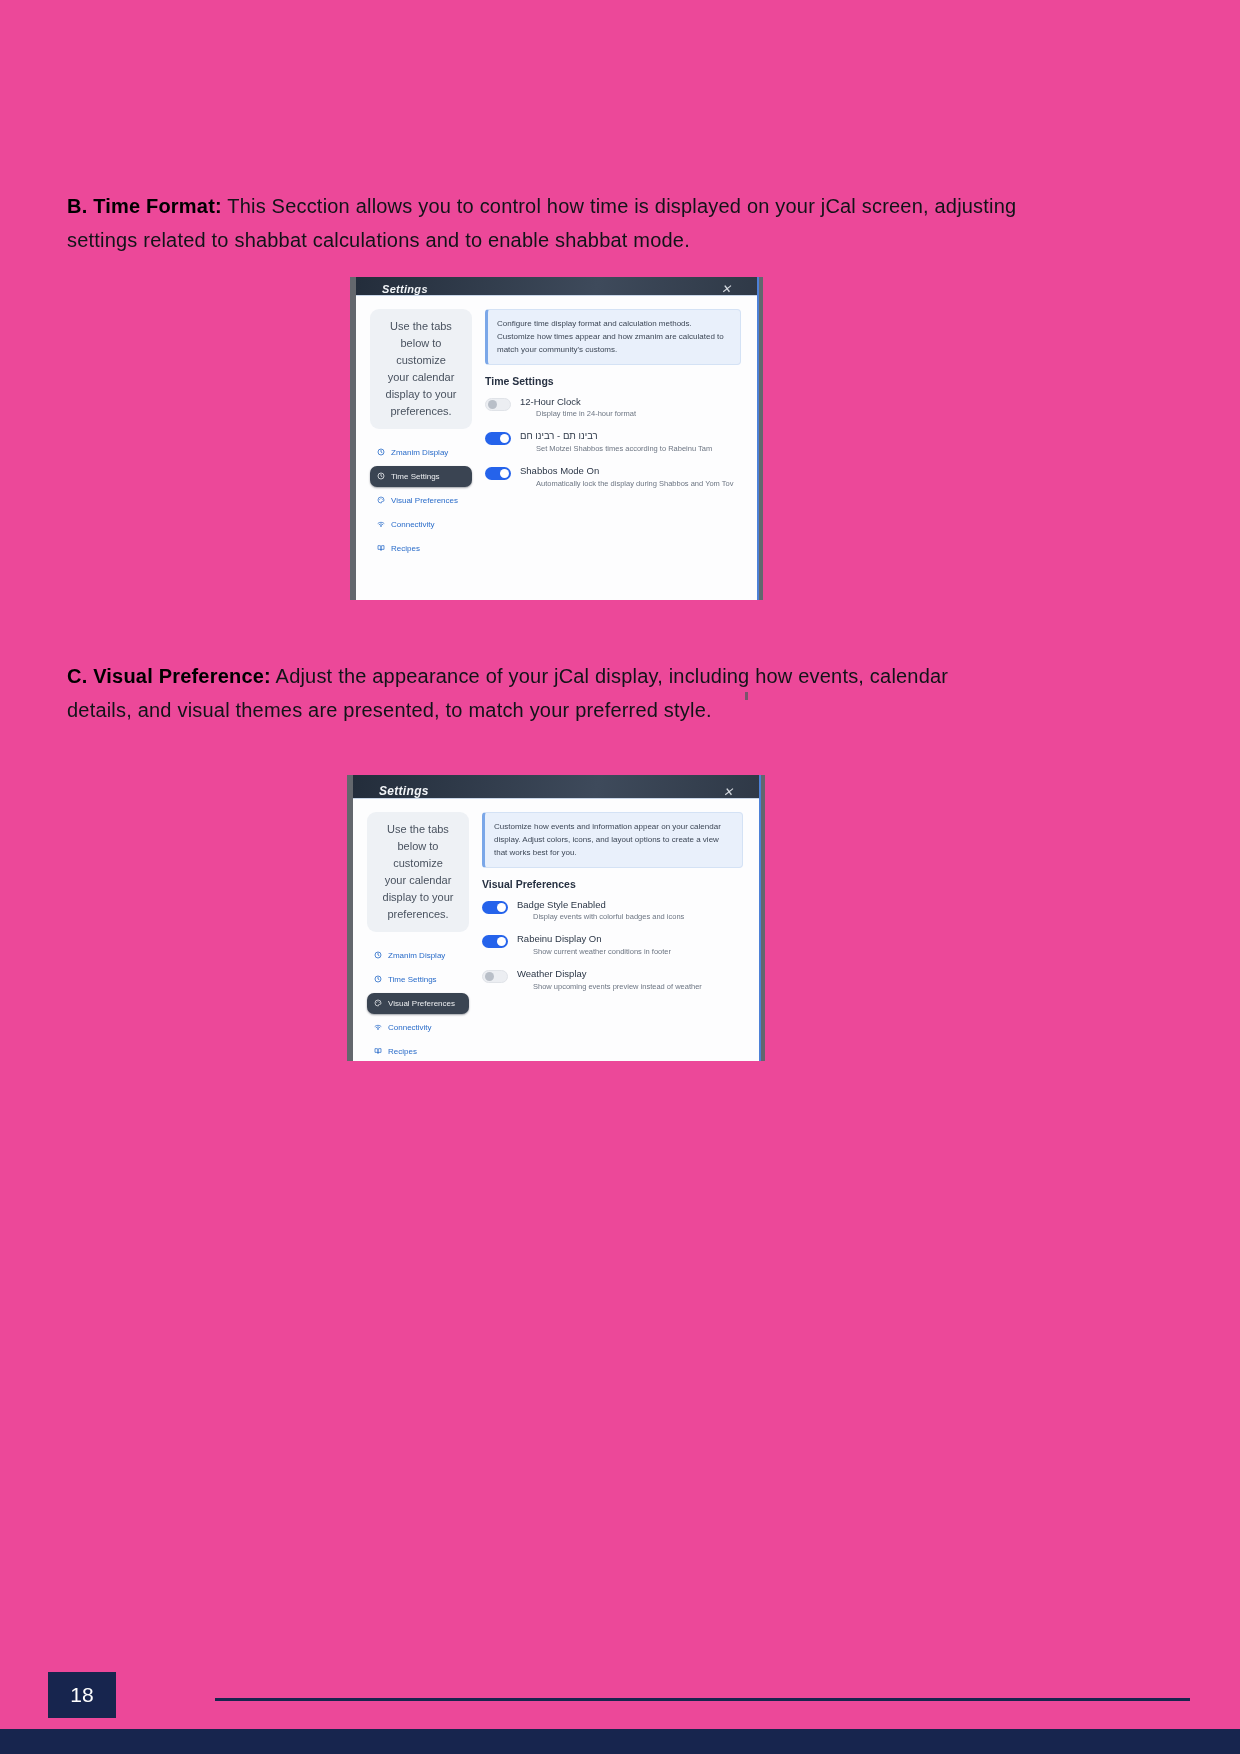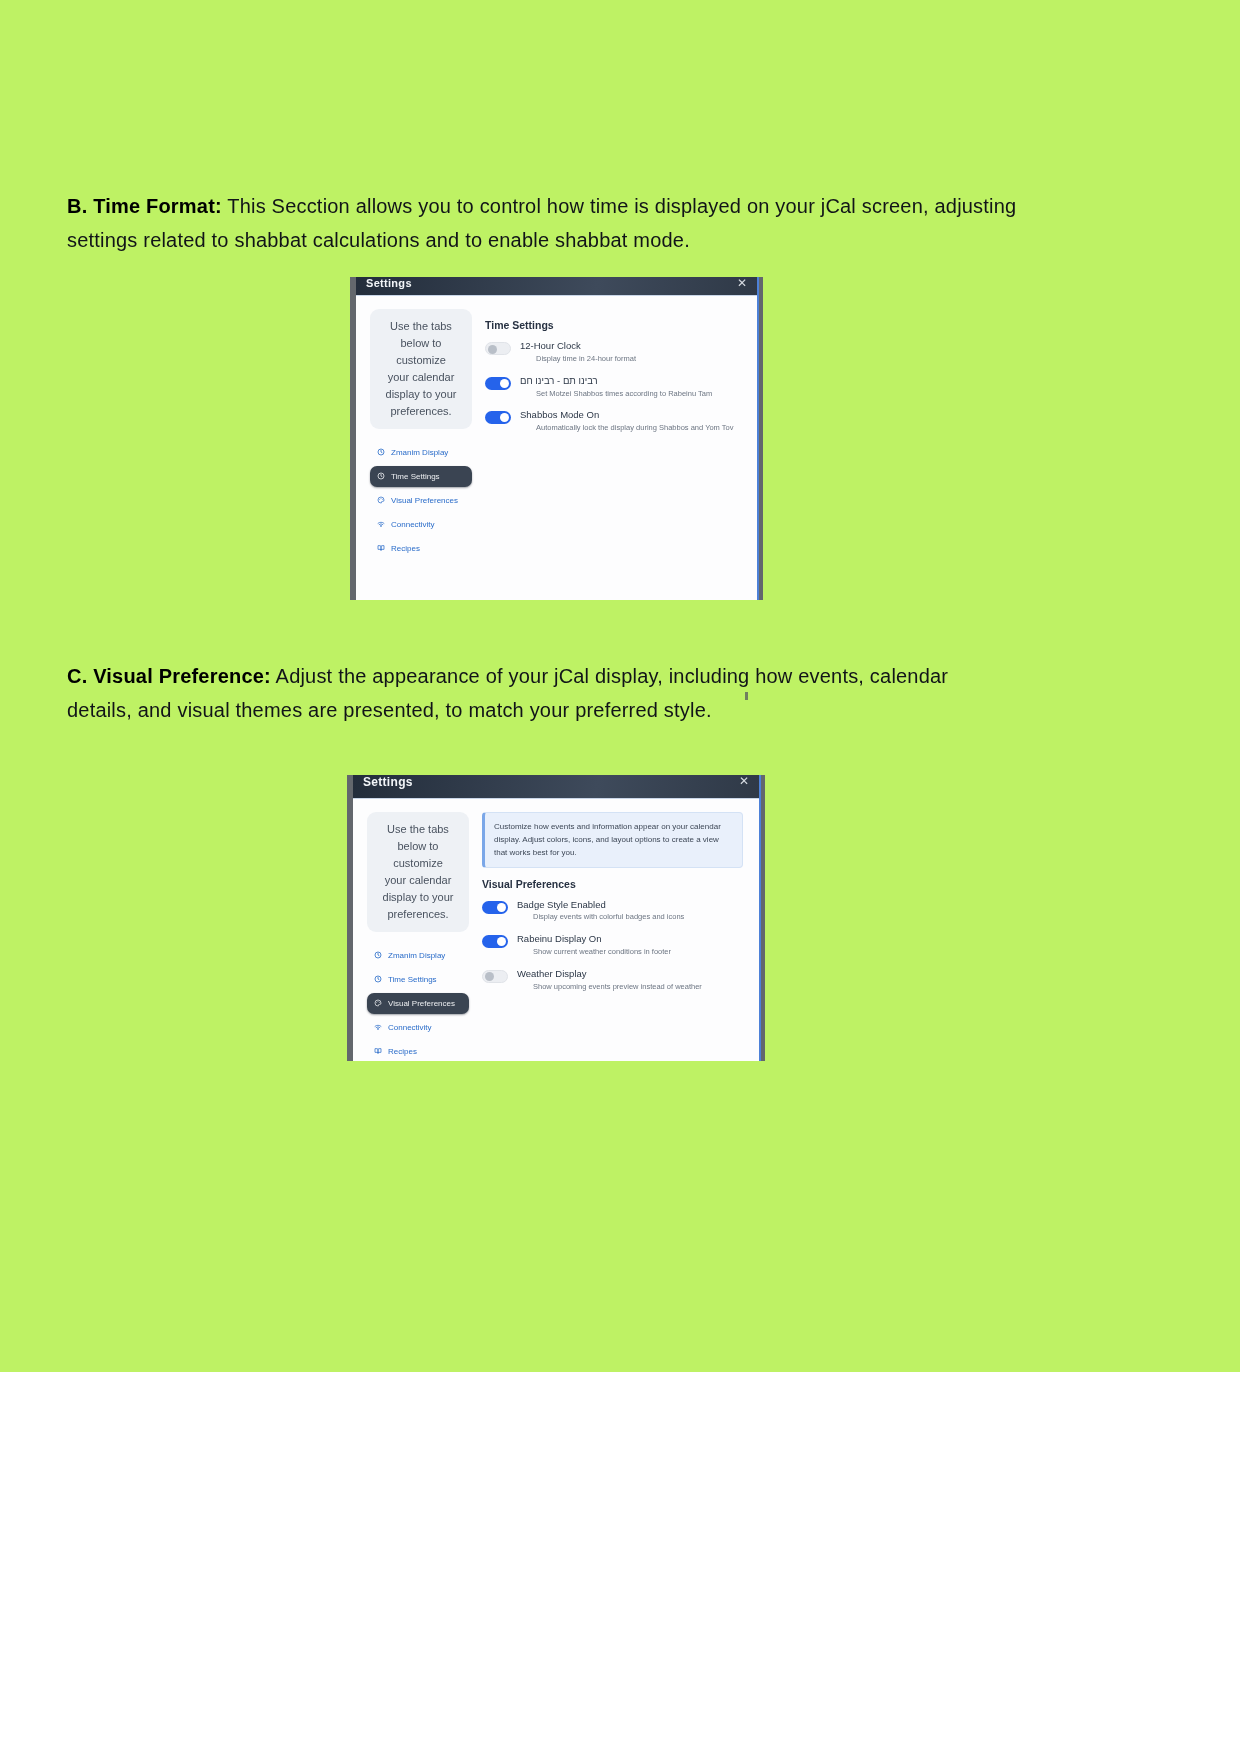--- a/index.html
+++ b/index.html
@@ -1,40 +1,40 @@
 <!DOCTYPE html>
 <html><head>
 <meta charset="utf-8">
 <style>
   * { margin:0; padding:0; box-sizing:border-box; }
   html,body { background:#ffffff; }
   .page {
-    position:relative; width:1240px; height:1372px; background:#bef264;
+    position:relative; width:1240px; height:1754px; background:#ec4899;
     font-family:"Liberation Sans", sans-serif; overflow:hidden;
   }
   
   .para {
     position:absolute; left:67px; width:950px;
     font-size:20px; line-height:33.5px; color:#111418; letter-spacing:0.2px;
   }
   .para b { font-weight:700; color:#000; }
 
   
   .shot { position:absolute; background:#fdfdfe; overflow:hidden; }
   .shot.s1 { left:350px; top:277px; width:413px; height:323px; }
   .shot.s2 { left:347px; top:775px; width:418px; height:286px; }
   .edge { position:absolute; top:0; bottom:0; width:6px; background:#63676d; z-index:5; }
   .edge.left  { left:0; }
   .edge.right { right:0; box-shadow:inset 2px 0 0 #4d81d8; }
 
   .dialog { position:absolute; left:6px; right:6px; top:0; bottom:0; background:#fdfdfe; }
   .dlg-header {
-    display:flex; align-items:flex-start; justify-content:space-between;
+    display:flex; align-items:flex-end; justify-content:space-between;
     background:linear-gradient(100deg,#232d3b 0%,#3e4a5b 60%,#2f3947 100%);
-    border-bottom:1px solid #c9d6e8; padding:0 10px;
+    border-bottom:1px solid #c9d6e8; padding:0 26px;font-style:italic;
   }
   .s1 .dlg-header { height:19px; }
   .s2 .dlg-header { height:24px; }
   .dlg-title { color:#f2f5f8; font-weight:700; letter-spacing:0.3px; }
   .s1 .dlg-title { font-size:11px; }
   .s2 .dlg-title { font-size:12px; }
   .dlg-close { color:#d6dbe1; font-size:12px; line-height:1; cursor:default; }
 
   .dlg-body { display:flex; gap:13px; padding:13px 12px 0 14px; }
   .dlg-side { width:102px; flex:0 0 102px; }
@@ -132,20 +132,21 @@
             </div>
             <div class="nav-item">
               <svg viewBox="0 0 24 24">
                   <path d="M3 5h6a3 3 0 0 1 3 3v11a3 3 0 0 0-3-3H3zM21 5h-6a3 3 0 0 0-3 3v11a3 3 0 0 1 3-3h6z" fill="none" stroke="currentColor" stroke-width="2.2" stroke-linejoin="round"></path>
                 </svg>
               <span>Recipes</span>
             </div>
           </div>
         </div>
         <div class="dlg-main">
+          <div class="banner">Configure time display format and calculation methods. Customize how times appear and how zmanim are calculated to match your community's customs.</div>
           <div class="sec-title">Time Settings</div>
 
           <div class="row">
             <span class="toggle t-off">
                 <span class="knob"></span>
               </span>
             <span>
               <div class="row-title">12-Hour Clock</div>
               <div class="row-desc">Display time in 24-hour format</div>
             </span>

